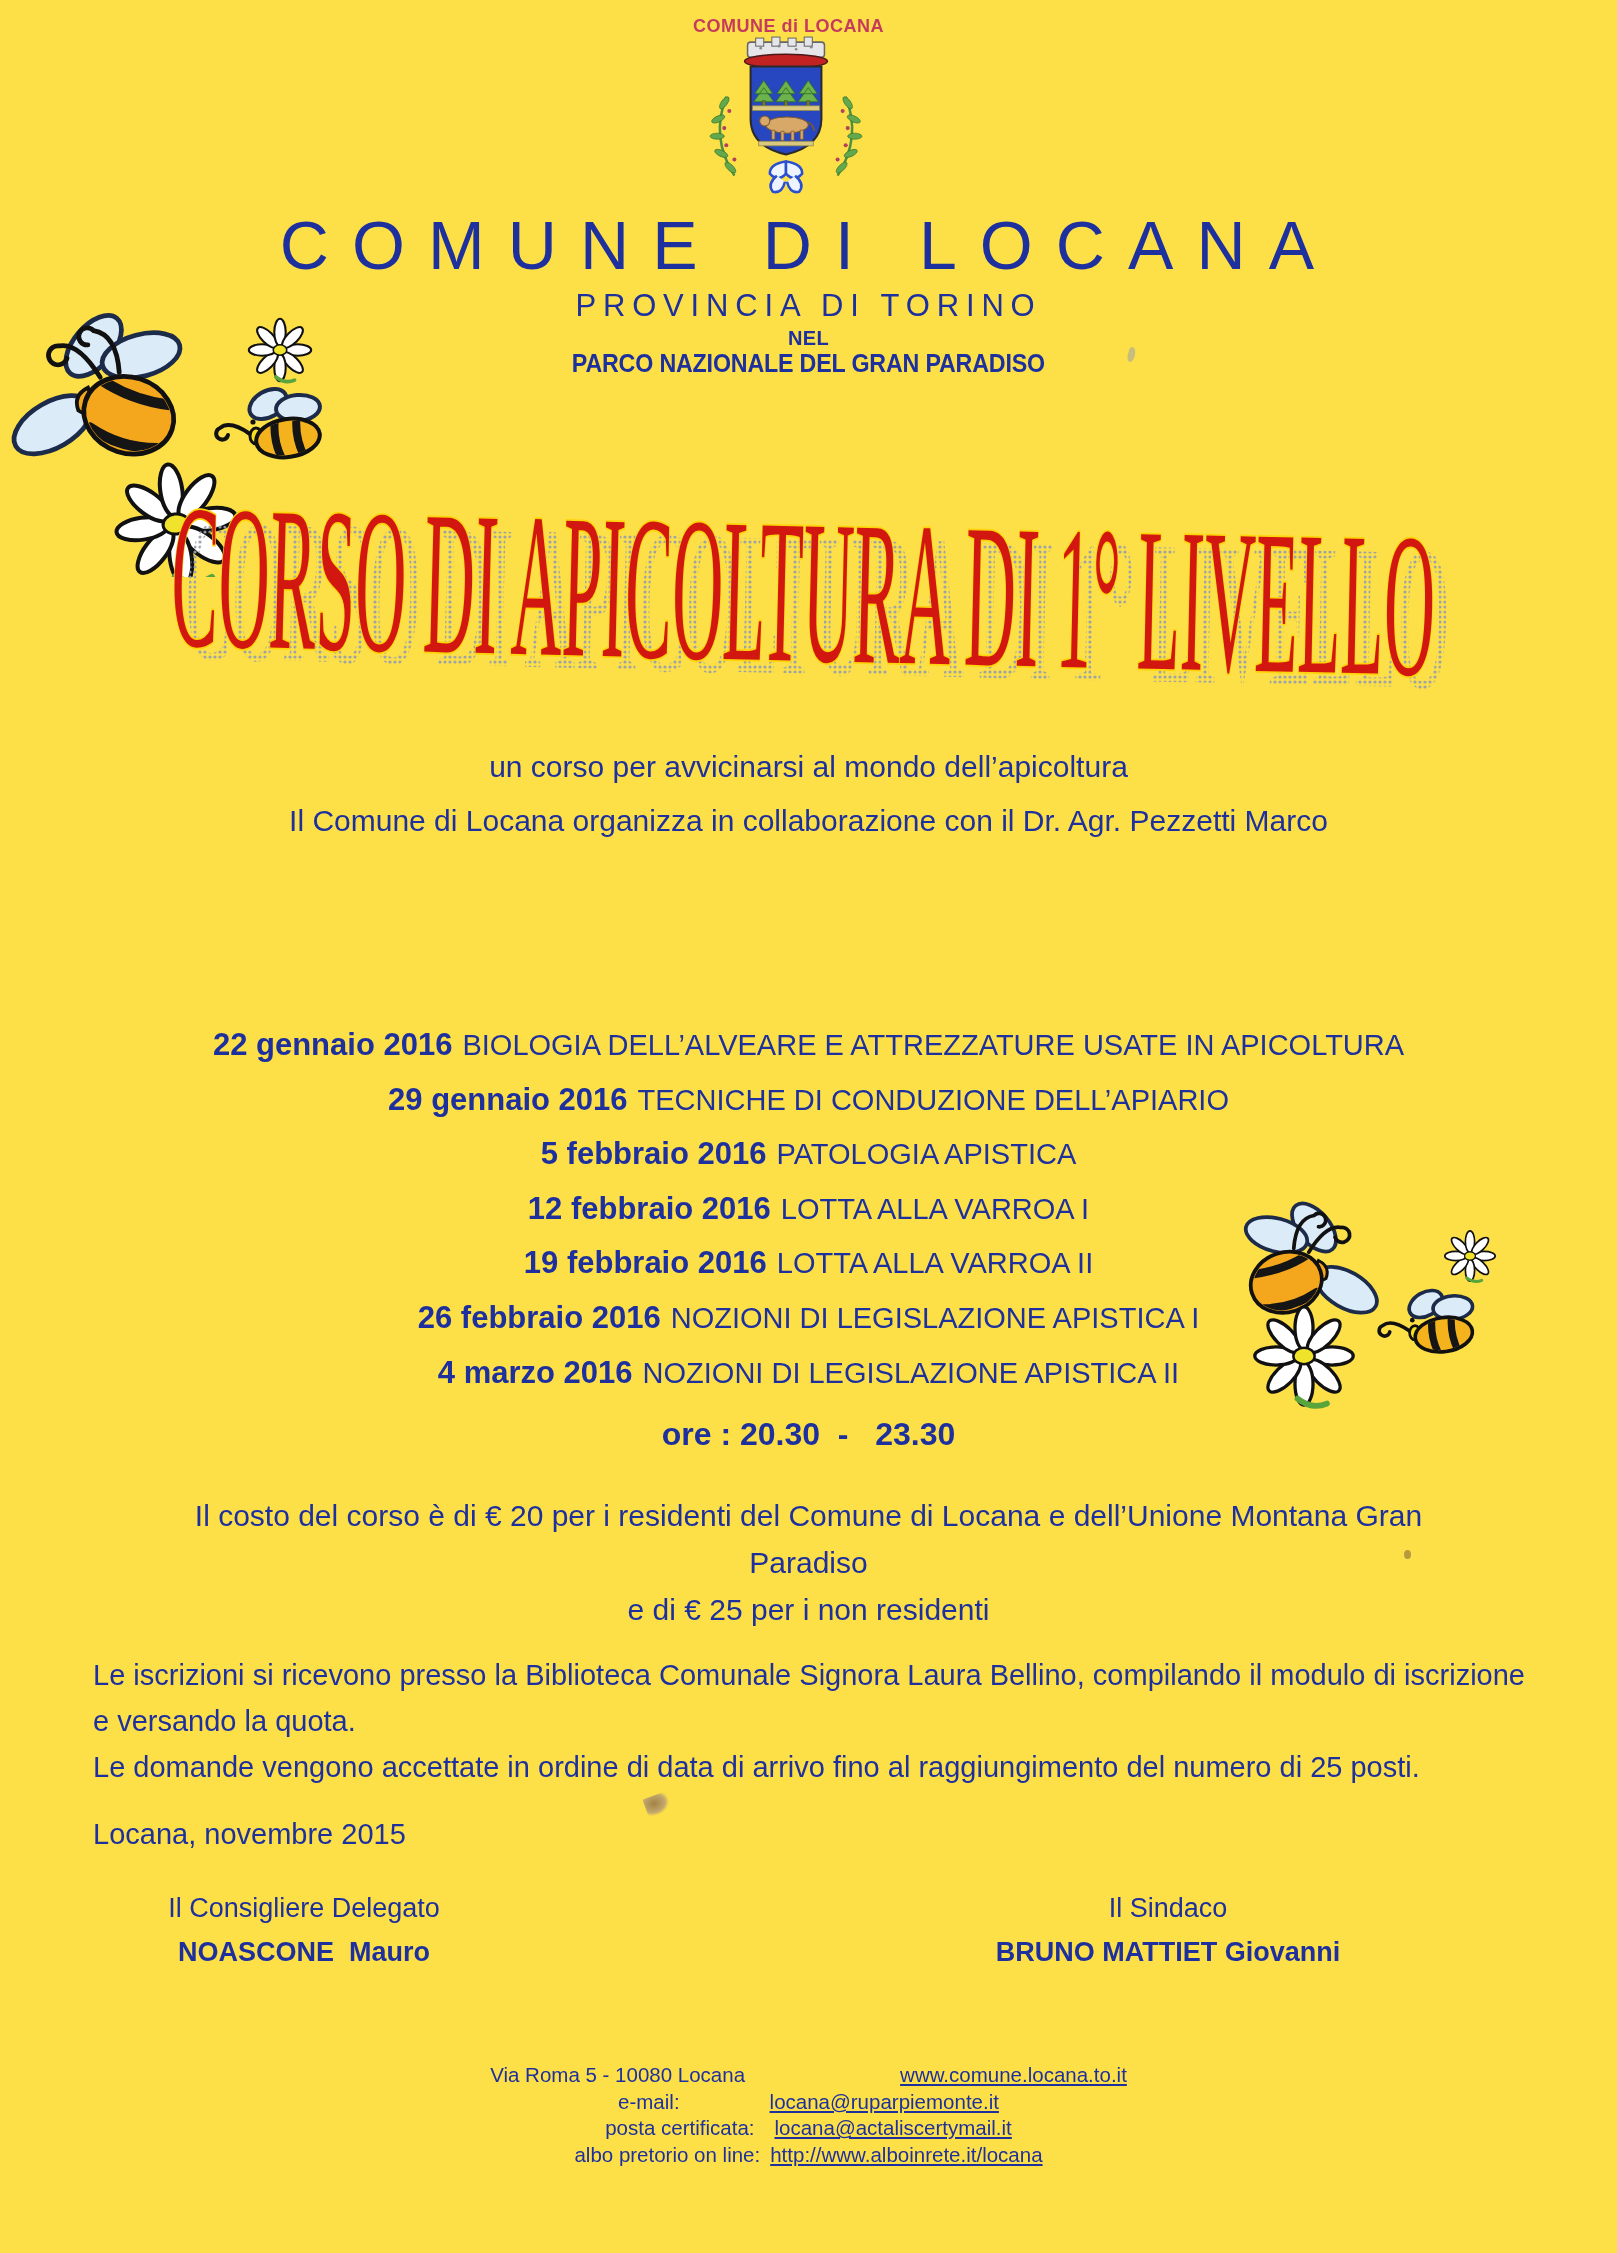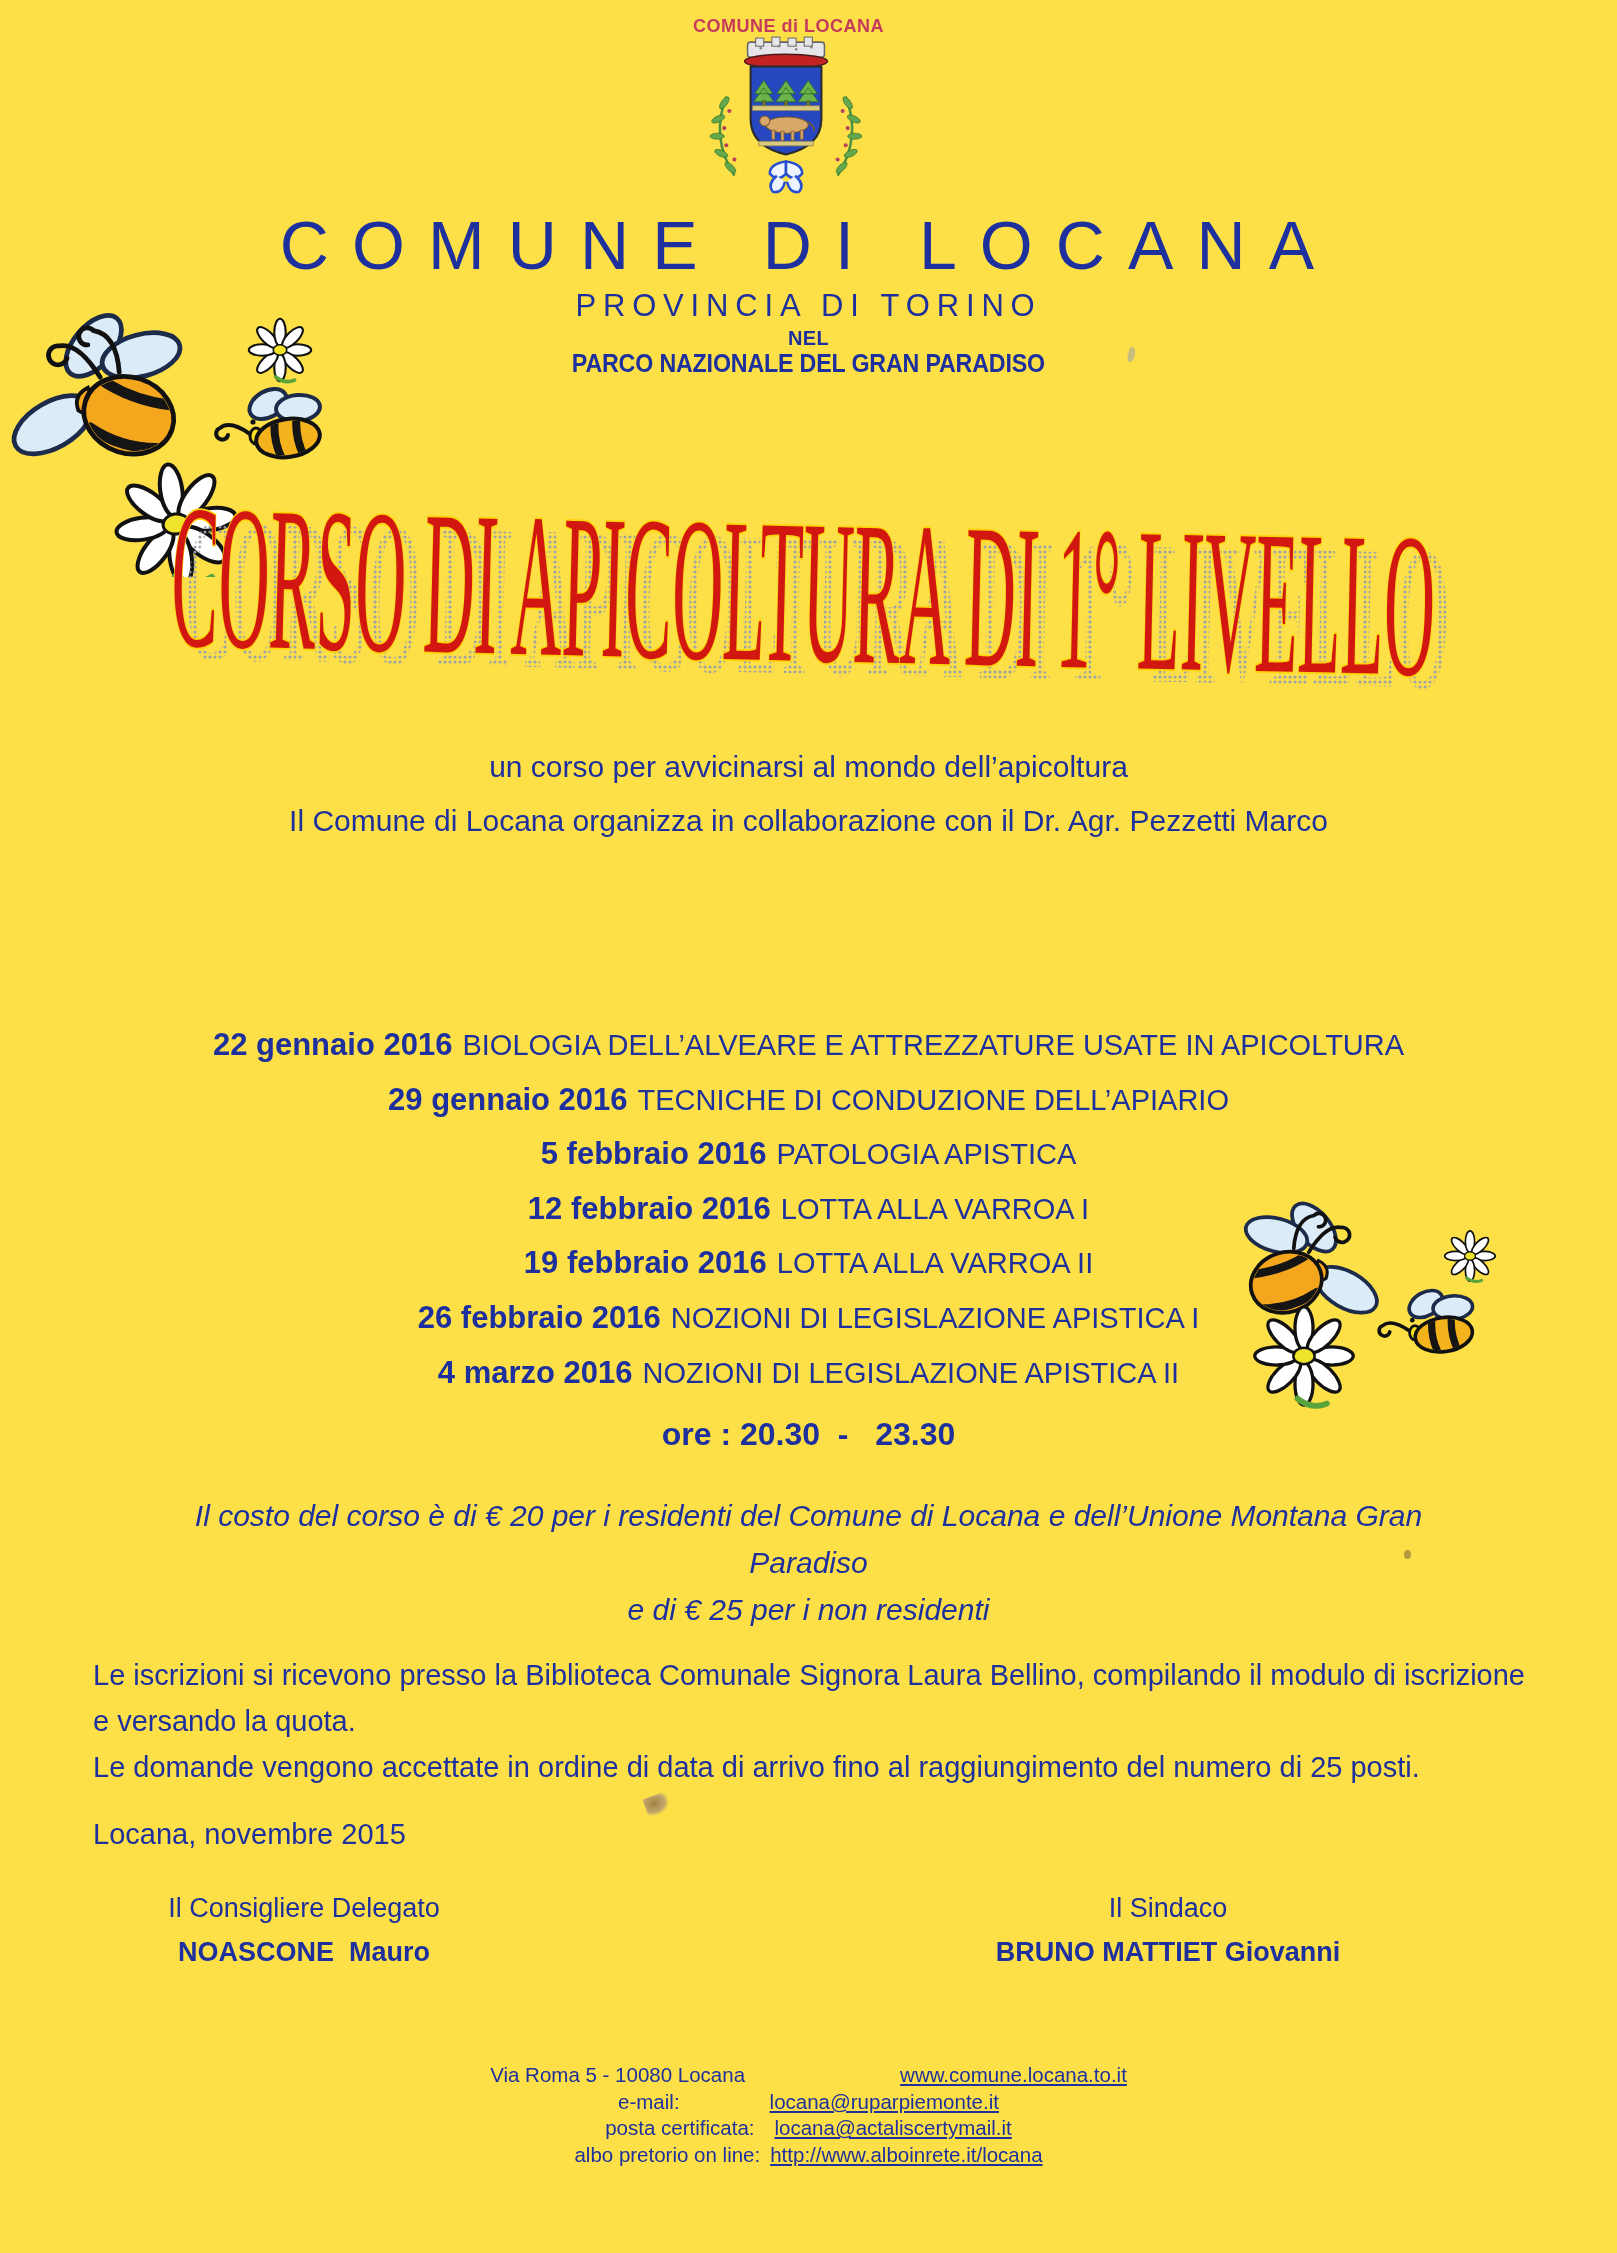--- a/index.html
+++ b/index.html
@@ -34,21 +34,21 @@
 
   .intro1{top:740px;font-size:30px;line-height:54px;}
   .intro2{top:882px;font-size:30px;line-height:54px;}
 
   .schedule{top:1018px;}
   .sched{line-height:54.6px;font-size:29px;}
   .sched .d{font-weight:bold;font-size:31px;margin-right:10px;}
 
   .hours{top:1416px;font-size:32px;font-weight:bold;}
 
-  .cost{top:1492px;font-size:30px;line-height:47px;font-style:italic;}
+  .cost{top:1492px;font-size:30px;line-height:47px;}
 
   .enroll{top:1652px;left:93px;width:1432px;font-size:29px;line-height:46px;text-align:justify;}
   .enroll .p2{text-align:left;}
 
   .dateline{top:1818px;left:93px;font-size:29px;}
 
   .sig{text-align:center;line-height:44px;font-size:27px;}
   .sig .name{font-weight:bold;}
   .sig-left{top:1886px;left:118px;width:372px;}
   .sig-right{top:1886px;left:983px;width:370px;}

